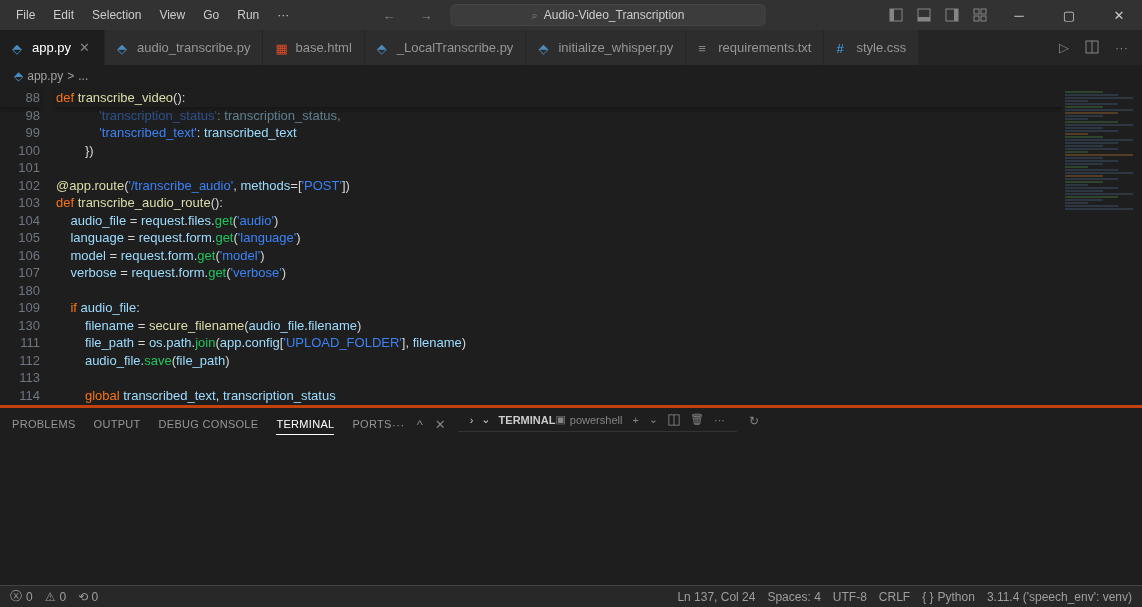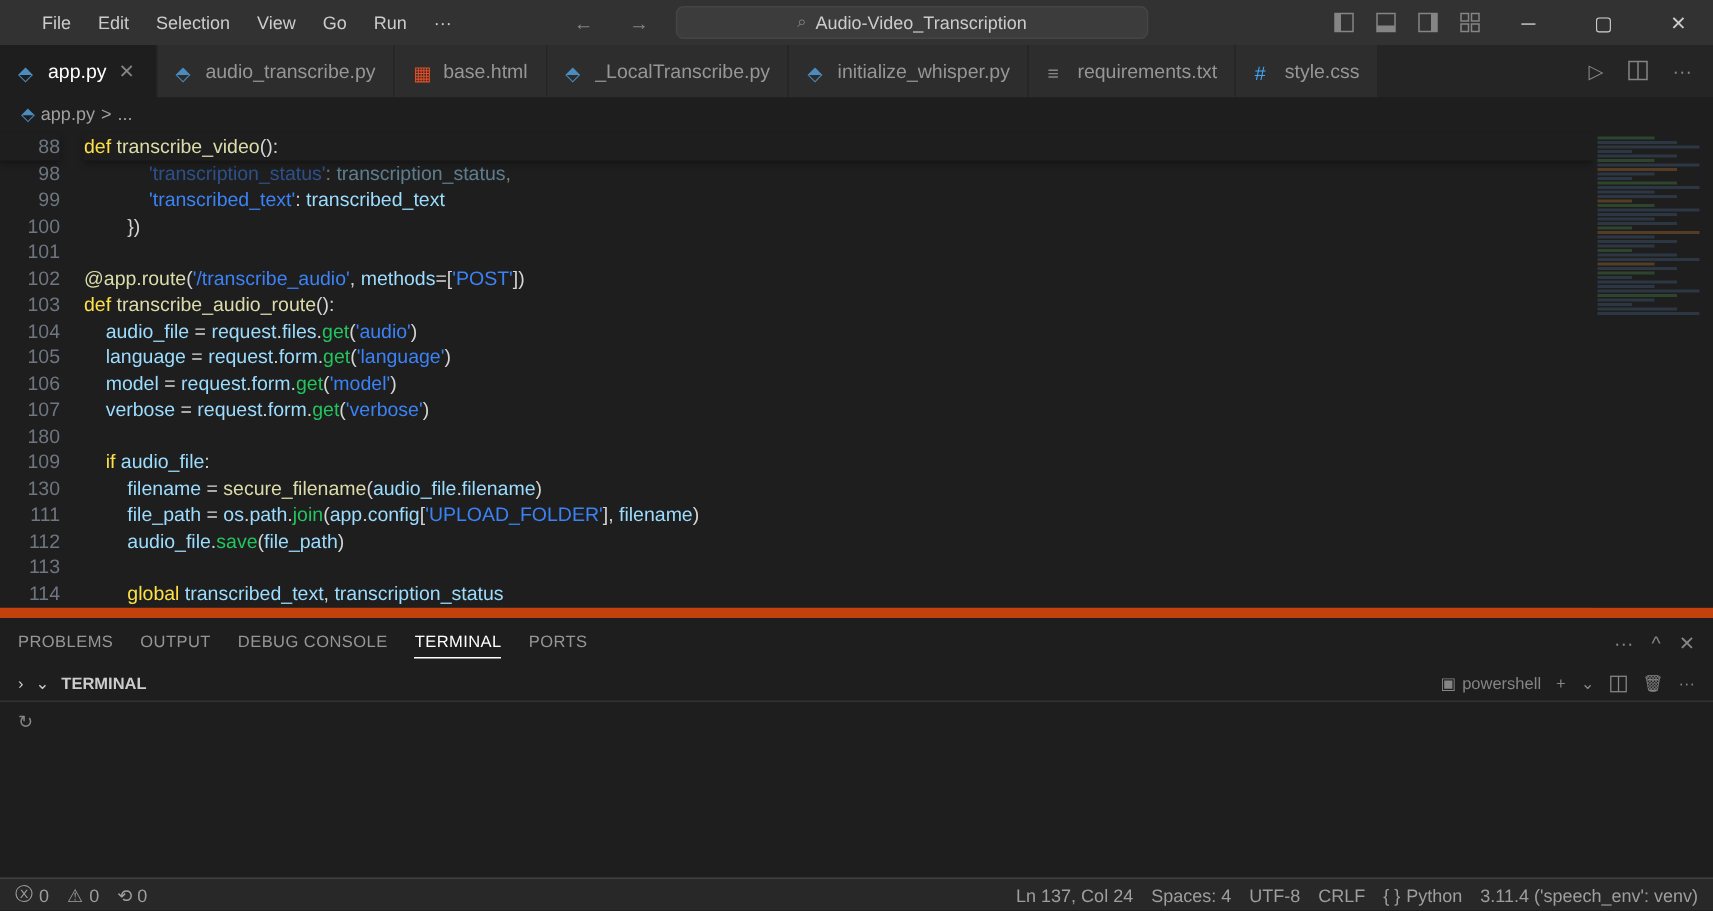--- a/index.html
+++ b/index.html
@@ -1,17 +1,17 @@
 <!DOCTYPE html>
 <html><head>
 <meta charset="utf-8">
 <style>
 *{margin:0;padding:0;box-sizing:border-box;font-family:'Segoe UI',Tahoma,sans-serif}
 body{background:#1e1e1e;color:#cccccc;width:1142px;height:607px;overflow:hidden;font-size:13px;display:flex;flex-direction:column}
-.titlebar{height:30px;background:#323233;display:flex;align-items:center;justify-content:space-between;padding:0 0 0 20px}
+.titlebar{height:30px;background:#323233;display:flex;align-items:center;justify-content:space-between;padding:0 0 0 8px}
 .menubar{display:flex;gap:2px}
 .menu-item{padding:4px 8px;cursor:pointer;font-size:12px}
 .title-center{display:flex;align-items:center;gap:12px;position:absolute;left:50%;transform:translateX(-50%)}
 .nav-arrow{color:#858585;cursor:pointer;padding:2px 6px}
 .search-box{background:#3c3c3c;border:1px solid #454545;border-radius:5px;padding:3px 80px;color:#cccccc;font-size:12px;display:flex;align-items:center;gap:6px}
 .search-icon{color:#858585;font-size:11px}
 .window-controls{display:flex;align-items:center;gap:4px}
 .layout-icon{width:24px;height:24px;display:flex;align-items:center;justify-content:center;cursor:pointer;color:#858585}
 .wc-btn{width:46px;height:30px;display:flex;align-items:center;justify-content:center;cursor:pointer;color:#cccccc}
 .tabs-bar{height:35px;background:#252526;display:flex;align-items:center;justify-content:space-between}
@@ -31,22 +31,22 @@
 .editor-wrap{flex:1;display:flex;background:#1e1e1e;overflow:hidden;position:relative}
 .editor{flex:1;display:flex;font-family:'Consolas','Courier New',monospace;font-size:13px;line-height:17.5px;overflow:hidden}
 .gutter{width:56px;text-align:right;color:#6e7681;padding-right:16px;user-select:none;padding-top:2px}
 .gutter div{height:17.5px}
 .code{flex:1;padding-top:2px;white-space:pre;position:relative}
 .code-line{height:17.5px}
 .sticky{background:#1e1e1e;box-shadow:0 2px 4px rgba(0,0,0,0.3);position:relative;z-index:2}
 .minimap{width:80px;background:#1e1e1e;border-left:1px solid #1e1e1e;padding:4px 2px}
 .mm-line{height:2px;margin-bottom:1px;background:#3a5068;opacity:0.5}
 .mm-line.w1{width:30%}.mm-line.w2{width:50%}.mm-line.w3{width:70%}.mm-line.w4{width:90%}.mm-line.g{background:#3a6b3a}.mm-line.o{background:#8b5a2b}
-.kw{color:#fde047}.fn{color:#dcdcaa}.str{color:#3b82f6}.var{color:#9cdcfe}.dec{color:#dcdcaa}.punc{color:#d4d4d4}.op{color:#d4d4d4}.prop{color:#9cdcfe}.meth{color:#22c55e}.faded{opacity:0.5}
-.panel{height:180px;background:#1e1e1e;border-top:7px solid #c2410c;display:flex;flex-direction:column}
+.kw{color:#f97316}.fn{color:#dcdcaa}.str{color:#3b82f6}.var{color:#9cdcfe}.dec{color:#dcdcaa}.punc{color:#d4d4d4}.op{color:#d4d4d4}.prop{color:#9cdcfe}.meth{color:#22c55e}.faded{opacity:0.5}
+.panel{height:180px;background:#1e1e1e;border-top:3px solid #c2410c;display:flex;}
 .panel-tabs{height:32px;display:flex;align-items:center;justify-content:space-between;padding:0 12px}
 .panel-tab-list{display:flex;gap:18px}
 .panel-tab{font-size:11px;color:#969696;cursor:pointer;padding:4px 0;letter-spacing:0.3px}
 .panel-tab.active{color:#ffffff;border-bottom:1px solid #ffffff}
 .panel-actions{display:flex;gap:12px;color:#858585}
 .panel-action{cursor:pointer}
 .terminal-header{height:24px;display:flex;align-items:center;justify-content:space-between;padding:0 12px;border-bottom:1px solid #333}
 .term-left{display:flex;align-items:center;gap:8px;font-size:11px;color:#cccccc}
 .term-right{display:flex;align-items:center;gap:10px;font-size:11px;color:#858585}
 .term-btn{cursor:pointer;display:flex;align-items:center;gap:4px}

